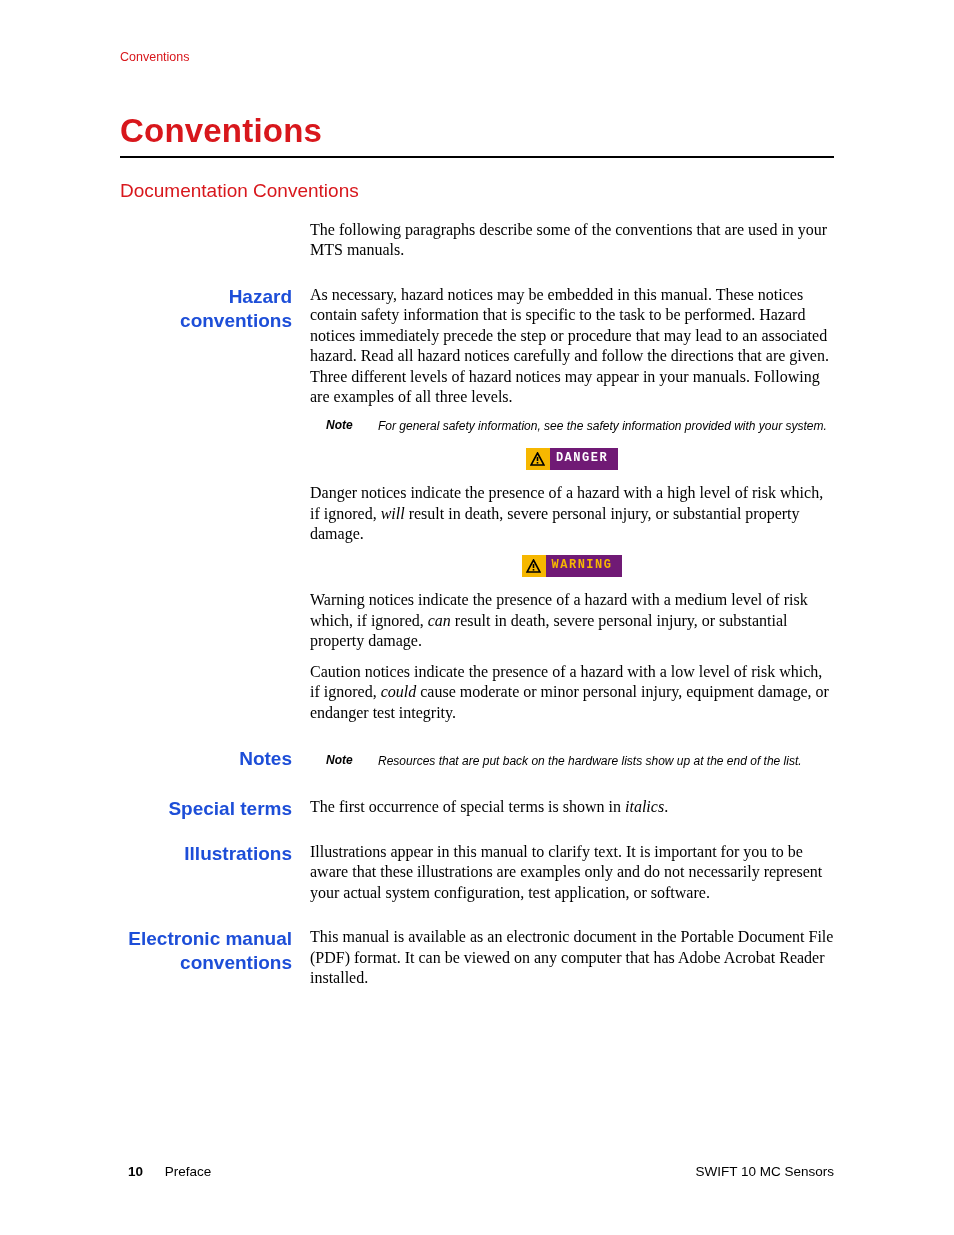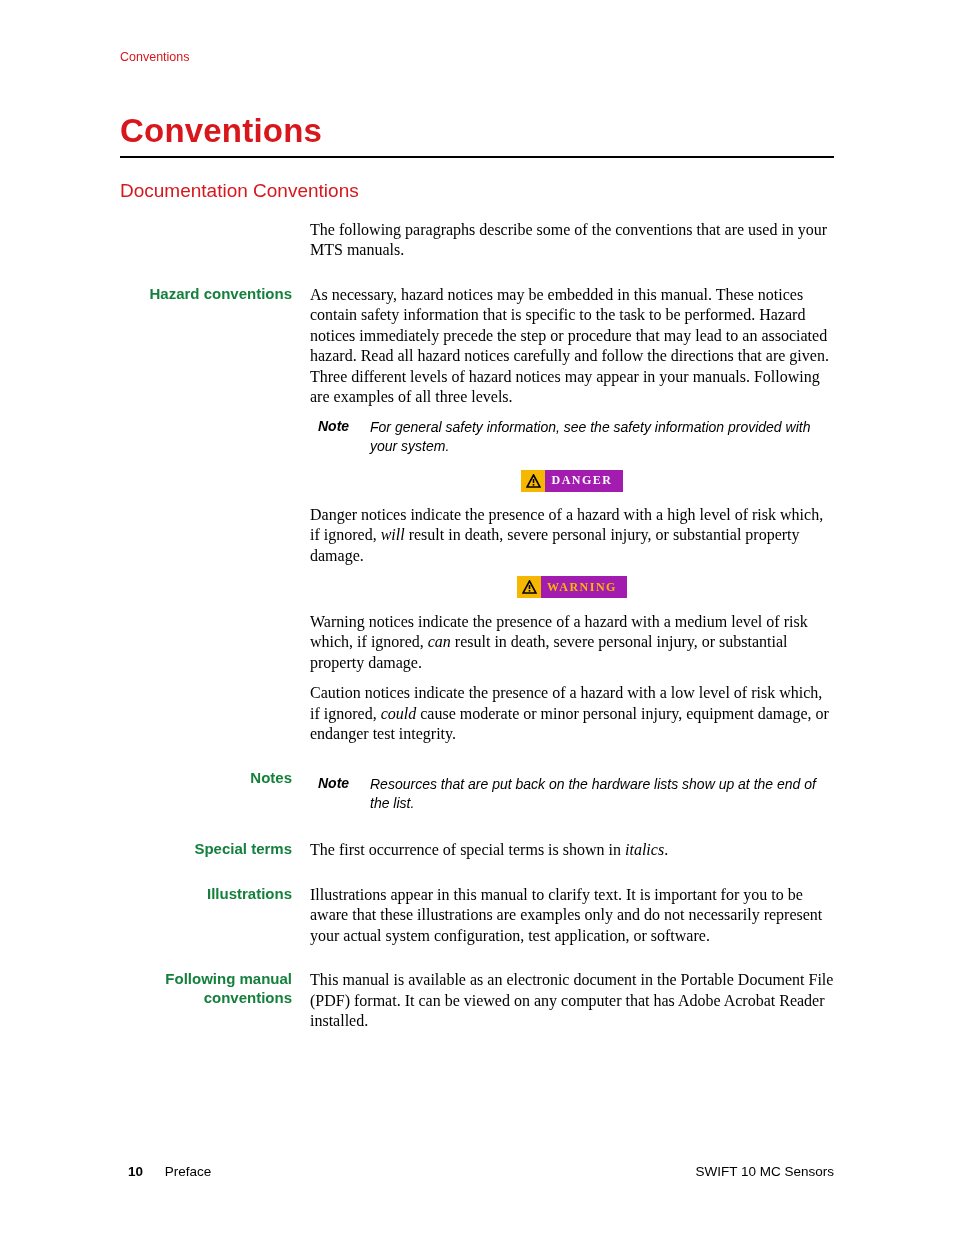--- a/index.html
+++ b/index.html
@@ -48,62 +48,62 @@
     margin-bottom: 14px;
   }
   .side {
     width: 190px;
     flex: 0 0 190px;
     text-align: right;
     padding-right: 18px;
     box-sizing: border-box;
   }
   .side-label {
-    color: #15803d;
-    font-family: Arial, Helvetica, sans-serif;
-    font-weight: 700;
-    font-size: 15px;
+    color: #1d4ed8;
+    font-family: Arial, Helvetica, sans-serif;
+    font-weight: 700;
+    font-size: 19px;
     line-height: 1.25;
   }
   .body {
     flex: 1;
     font-size: 16px;
     line-height: 1.28;
   }
   .body p {
     margin: 0 0 10px 0;
   }
   .note-row {
     display: flex;
     font-family: Arial, Helvetica, sans-serif;
-    font-size: 14px;
-    margin: 6px 0 14px 8px;
+    font-size: 12px;
+    margin: 6px 0 14px 16px;
   }
   .note-label {
     font-weight: 700;
     font-style: italic;
     width: 52px;
     flex: 0 0 52px;
   }
   .note-text {
     font-style: italic;
     flex: 1;
     line-height: 1.35;
   }
   .badge-wrap {
     text-align: center;
     margin: 4px 0 12px 0;
   }
   .badge {
     display: inline-flex;
     align-items: stretch;
     height: 22px;
-    background: #a21caf;
+    background: #701a75;
     color: #fff;
-    font-family: Liberation Serif, serif;
+    font-family: Liberation Mono, monospace;
     font-weight: 700;
     font-size: 12px;
     letter-spacing: 1.5px;
   }
   .badge .tri {
     background: #f6b700;
     width: 24px;
     display: flex;
     align-items: center;
     justify-content: center;
@@ -211,21 +211,21 @@
   </div>
 
   <div class="row">
     <div class="side"><span class="side-label">Illustrations</span></div>
     <div class="body">
       <p>Illustrations appear in this manual to clarify text. It is important for you to be aware that these illustrations are examples only and do not necessarily represent your actual system configuration, test application, or software.</p>
     </div>
   </div>
 
   <div class="row">
-    <div class="side"><span class="side-label">Following manual conventions</span></div>
+    <div class="side"><span class="side-label">Electronic manual conventions</span></div>
     <div class="body">
       <p>This manual is available as an electronic document in the Portable Document File (PDF) format. It can be viewed on any computer that has Adobe Acrobat Reader installed.</p>
     </div>
   </div>
 
   <div class="footer">
     <div>
       <span class="pnum">10</span>
       <span>Preface</span>
     </div>

